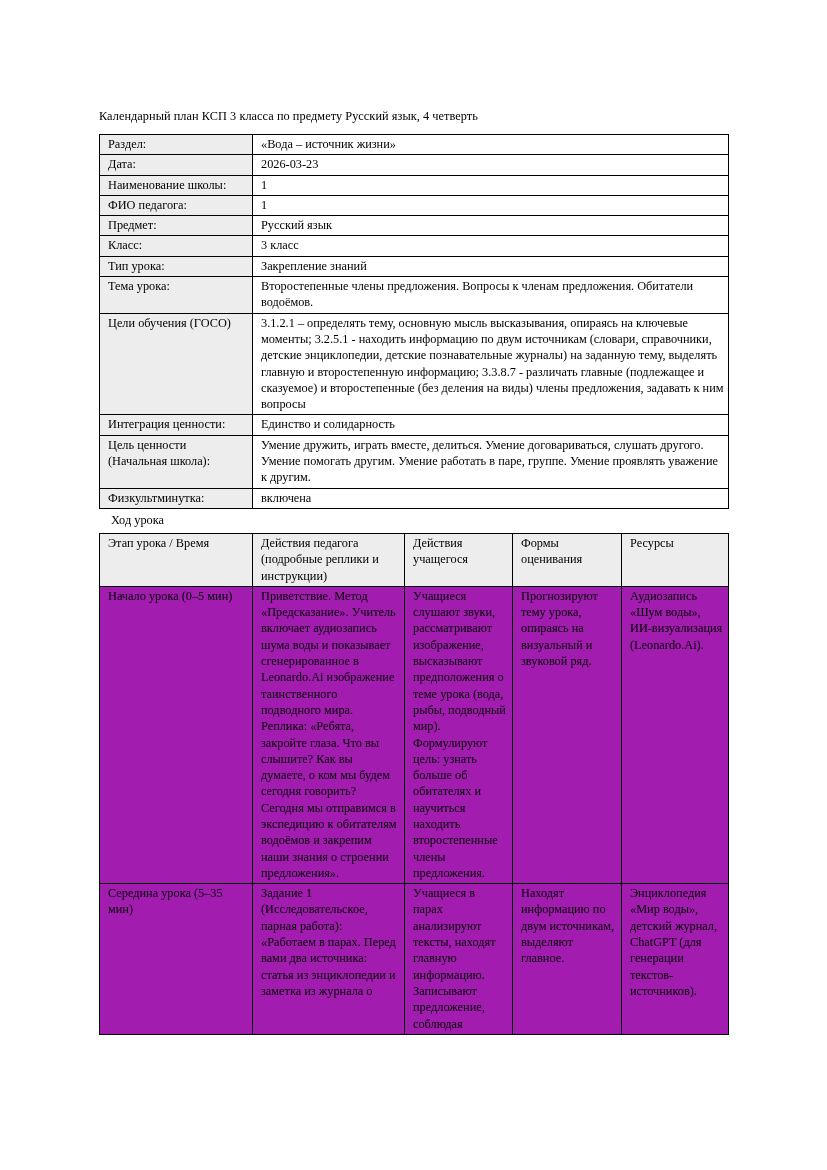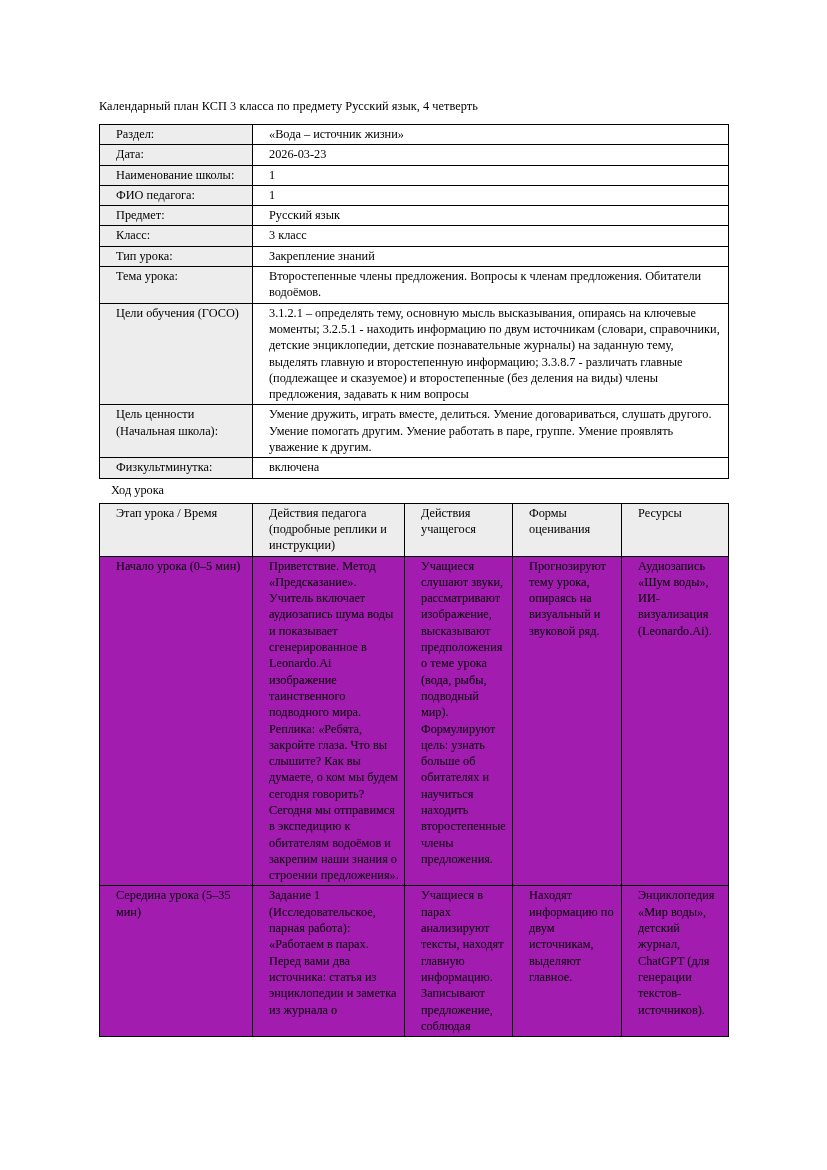--- a/index.html
+++ b/index.html
@@ -19,42 +19,42 @@
     position: absolute;
     left: 0;
     top: 0;
     width: 827px;
     height: 1170px;
     background: #ffffff;
   }
   .content {
     position: absolute;
     left: 99px;
-    top: 98px;
+    top: 108px;
     width: 629px;
   }
   .doc-title {
     font-size: 12.3px;
     line-height: 17px;
     margin: 0 0 9px 0;
     letter-spacing: 0.05px;
   }
   .section-label {
     font-size: 12.3px;
     line-height: 17px;
     margin: 3px 0 4px 12px;
   }
   table {
     border-collapse: collapse;
     width: 629px;
     table-layout: fixed;
   }
   table td, table th {
     border: 1px solid #000000;
-    padding: 1px 4px 2px 16px;
+    padding: 1px 4px 2px 8px;
     font-size: 12.3px;
     line-height: 16.3px;
     vertical-align: top;
     text-align: left;
     font-weight: normal;
     word-wrap: break-word;
     overflow-wrap: break-word;
     hyphens: none;
   }
   
@@ -129,20 +129,24 @@
         </tr>
         <tr>
           <td class="label">Тема урока:</td>
           <td class="value">Второстепенные члены предложения. Вопросы к членам предложения. Обитатели водоёмов.</td>
         </tr>
         <tr>
           <td class="label">Цели обучения (ГОСО)</td>
           <td class="value">3.1.2.1 – определять тему, основную мысль высказывания, опираясь на ключевые моменты; 3.2.5.1 - находить информацию по двум источникам (словари, справочники, детские энциклопедии, детские познавательные журналы) на заданную тему, выделять главную и второстепенную информацию; 3.3.8.7 - различать главные (подлежащее и сказуемое) и второстепенные (без деления на виды) члены предложения, задавать к ним вопросы</td>
         </tr>
         <tr>
+          <td class="label">Интеграция ценности:</td>
+          <td class="value">Единство и солидарность</td>
+        </tr>
+        <tr>
           <td class="label">Цель ценности (Начальная школа):</td>
           <td class="value">Умение дружить, играть вместе, делиться. Умение договариваться, слушать другого. Умение помогать другим. Умение работать в паре, группе. Умение проявлять уважение к другим.</td>
         </tr>
         <tr>
           <td class="label">Физкультминутка:</td>
           <td class="value">включена</td>
         </tr>
       </tbody>
     </table>
 

